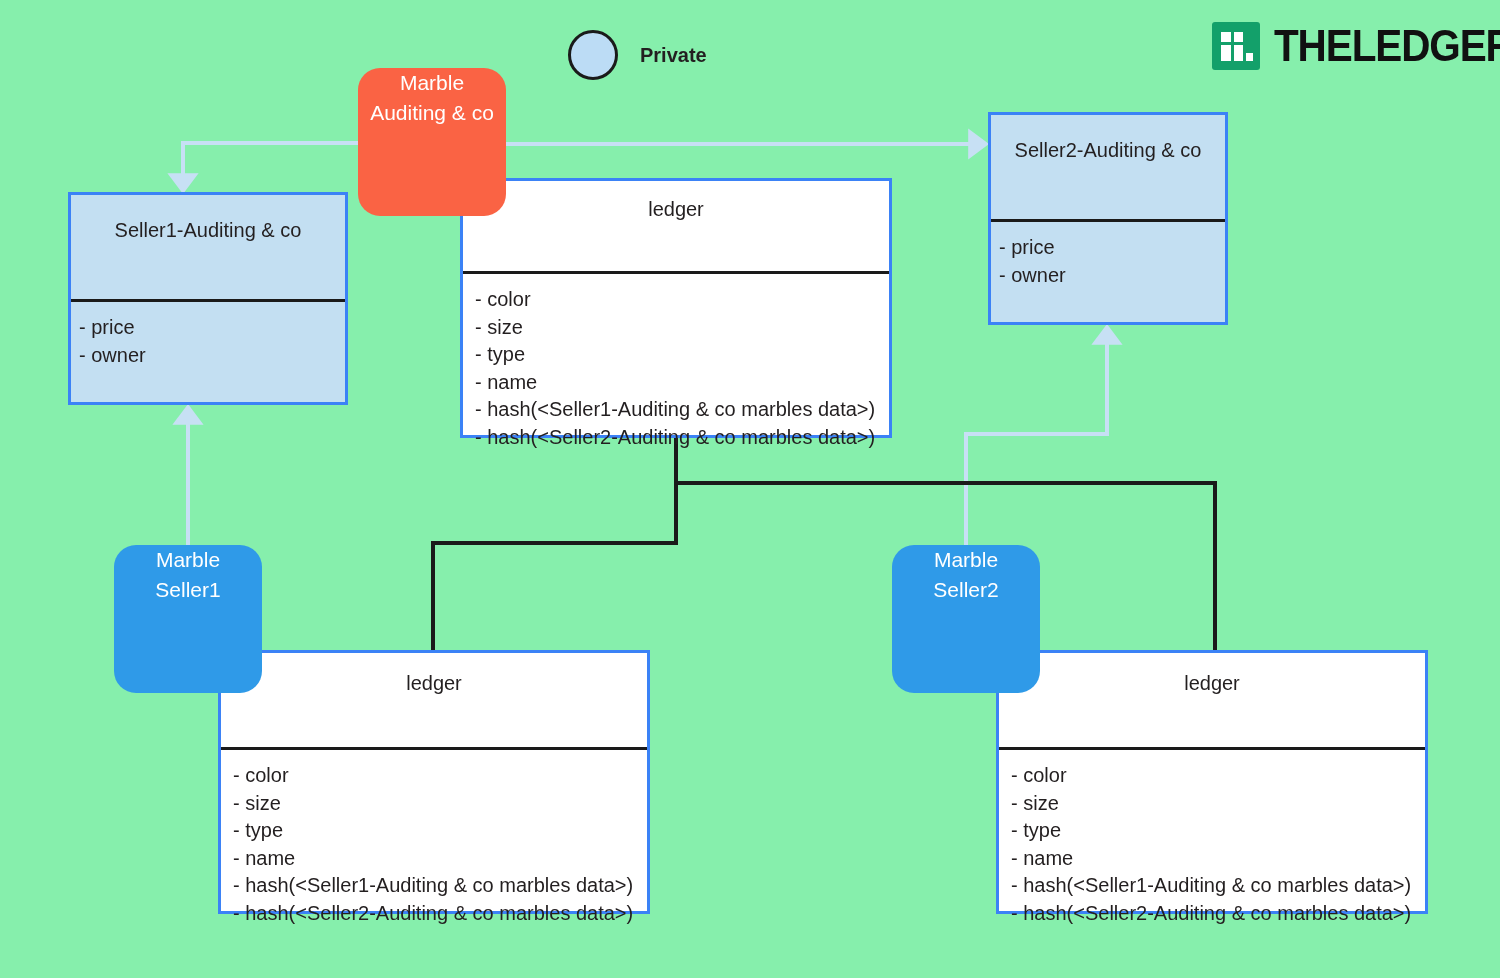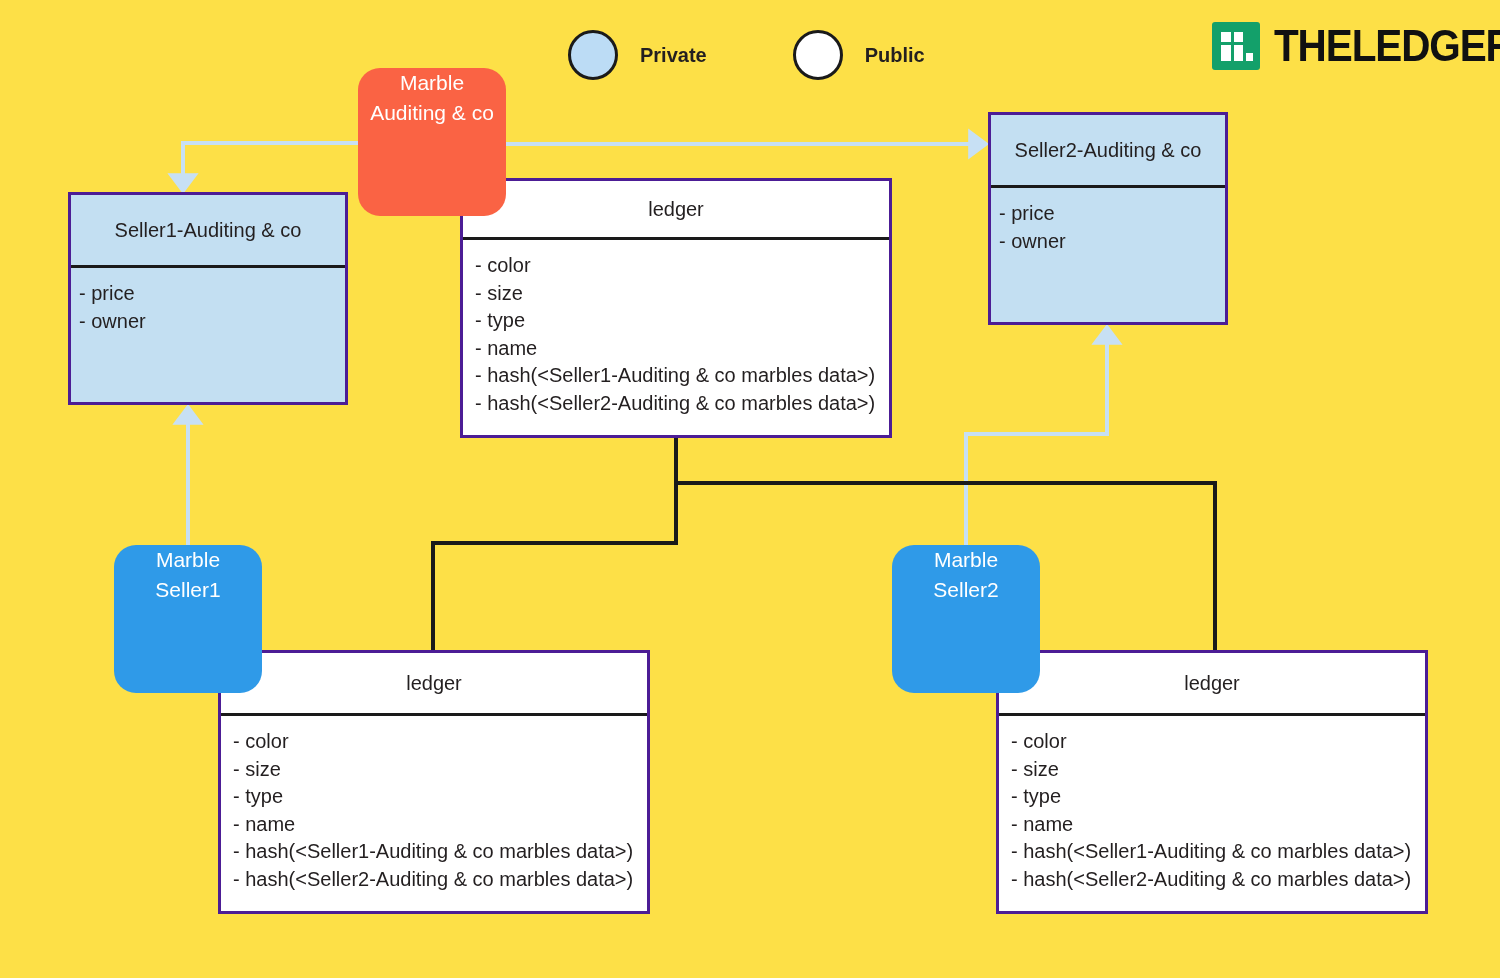--- a/index.html
+++ b/index.html
@@ -8,21 +8,21 @@
     background: #ffffff;
   }
   body {
     font-family: "Liberation Sans", sans-serif;
     -webkit-font-smoothing: antialiased;
   }
   #canvas {
     position: relative;
     width: 1500px;
     height: 978px;
-    background: #fde047;
+    background: #86efac;
     overflow: hidden;
   }
 
   
   .wires {
     position: absolute;
     left: 0;
     top: 0;
     width: 1500px;
     height: 978px;
@@ -118,39 +118,40 @@
   }
   .peer span { display: block; white-space: nowrap; }
 
   #peer-auditing { left: 358px; top: 68px;  width: 148px; height: 148px; background: #fa6344; }
   #peer-seller1  { left: 114px; top: 545px; width: 148px; height: 148px; background: #2f9ae8; z-index: 5; }
   #peer-seller2  { left: 892px; top: 545px; width: 148px; height: 148px; background: #2f9ae8; z-index: 5; }
 
   
   .umlbox {
     position: absolute;
-    border: 3px solid #4c1d95;
+    border: 3px solid #3b82f6;
     box-sizing: border-box;
     background: #ffffff;
     z-index: 3;
   }
   .umlbox.private { background: #c3dff2; }
   .uml-header {
     text-align: center;
     font-size: 20px;
     color: #231f20;
     box-sizing: border-box;
     display: flex;
     align-items: center;
     justify-content: center;
   }
   .uml-body {
     border-top: 3px solid #1a1a1a;
     box-sizing: border-box;
     padding: 12px 10px 0 2px;
+    margin-top: 34px;
   }
   .uml-body .attr {
     font-size: 20px;
     color: #231f20;
     line-height: 27.5px;
     white-space: nowrap;
   }
 
   #box-seller1 { left: 68px;  top: 192px; width: 280px; height: 213px; }
   #box-seller1 .uml-header { height: 70px; }
@@ -199,24 +200,20 @@
 
     <path d="M676,483 L676,543 L433,543 L433,650" fill="none" stroke="#1a1a1a" stroke-width="4"></path>
 
     <path d="M676,483 L1215,483 L1215,650" fill="none" stroke="#1a1a1a" stroke-width="4"></path>
   </svg>
 
   <div class="legend">
     <div class="legend-item">
       <span class="legend-dot private"></span>
       <span class="legend-label">Private</span>
-    </div>
-    <div class="legend-item public-item">
-      <span class="legend-dot public"></span>
-      <span class="legend-label">Public</span>
     </div>
   </div>
 
   <div class="brand">
     <span class="brand-mark">
       <i class="bm1"></i>
         <i class="bm2"></i>
         <i class="bm3"></i>
         <i class="bm4"></i>
         <i class="bm5"></i>

